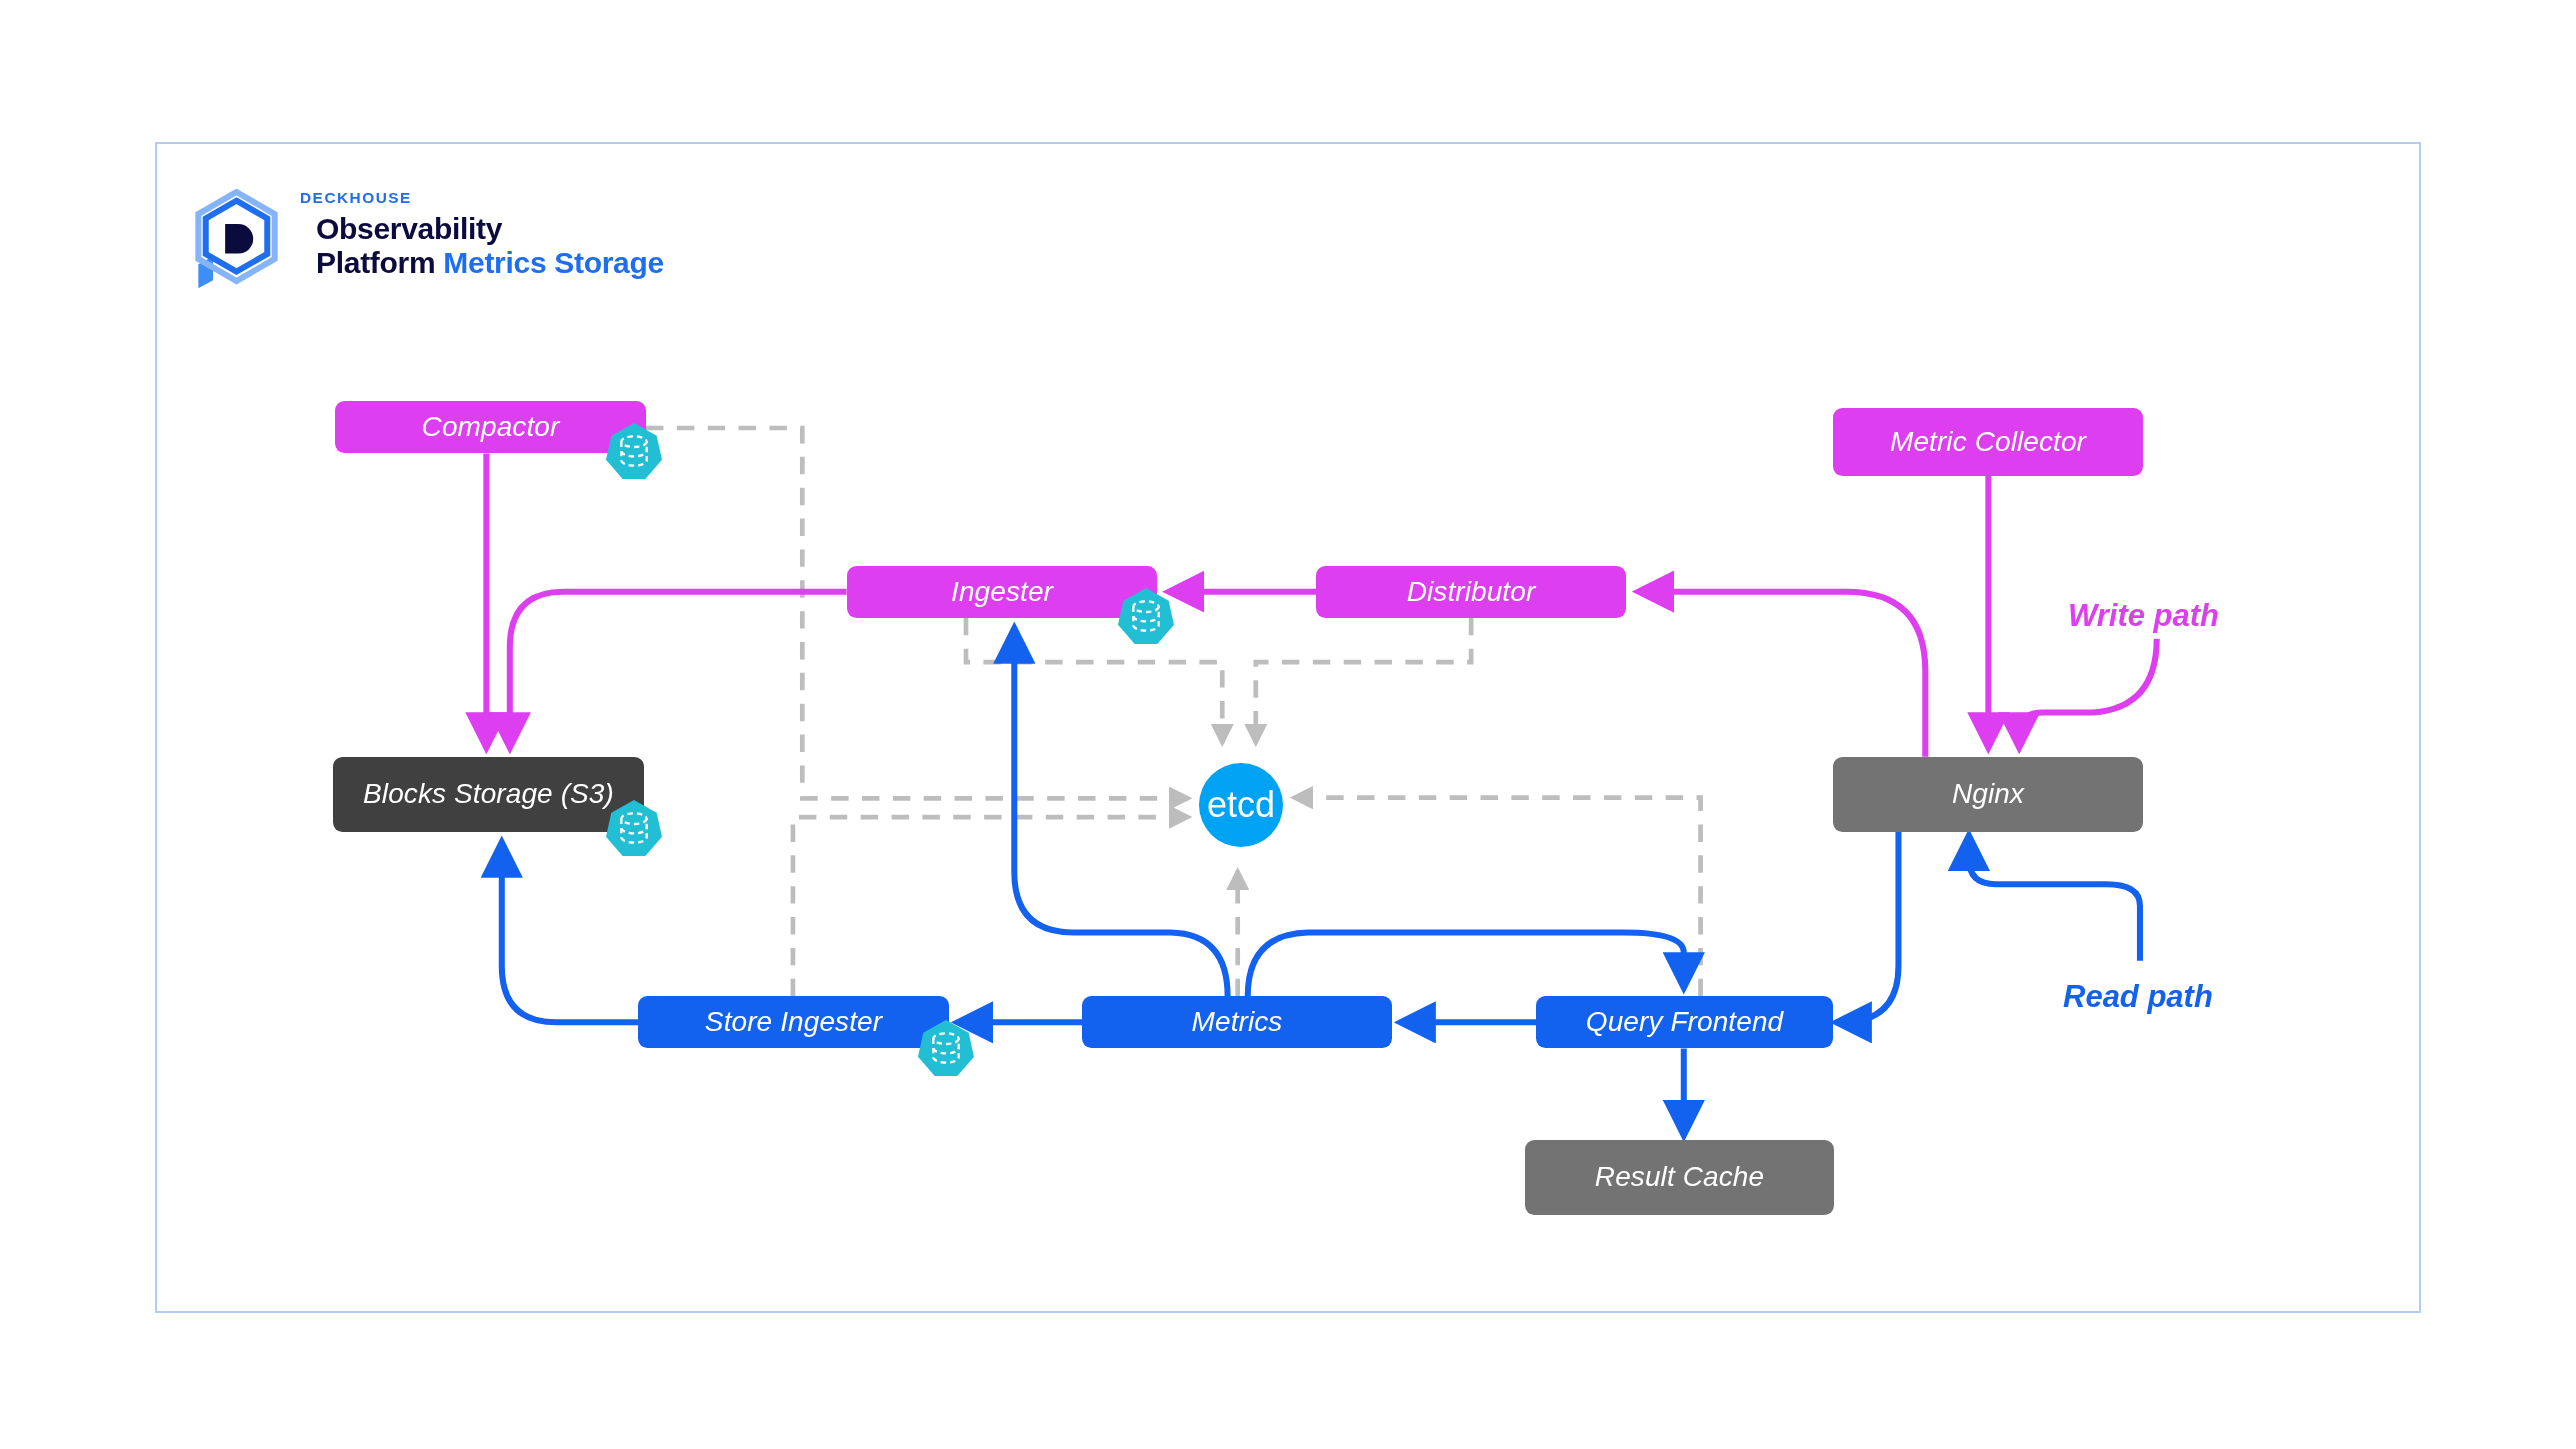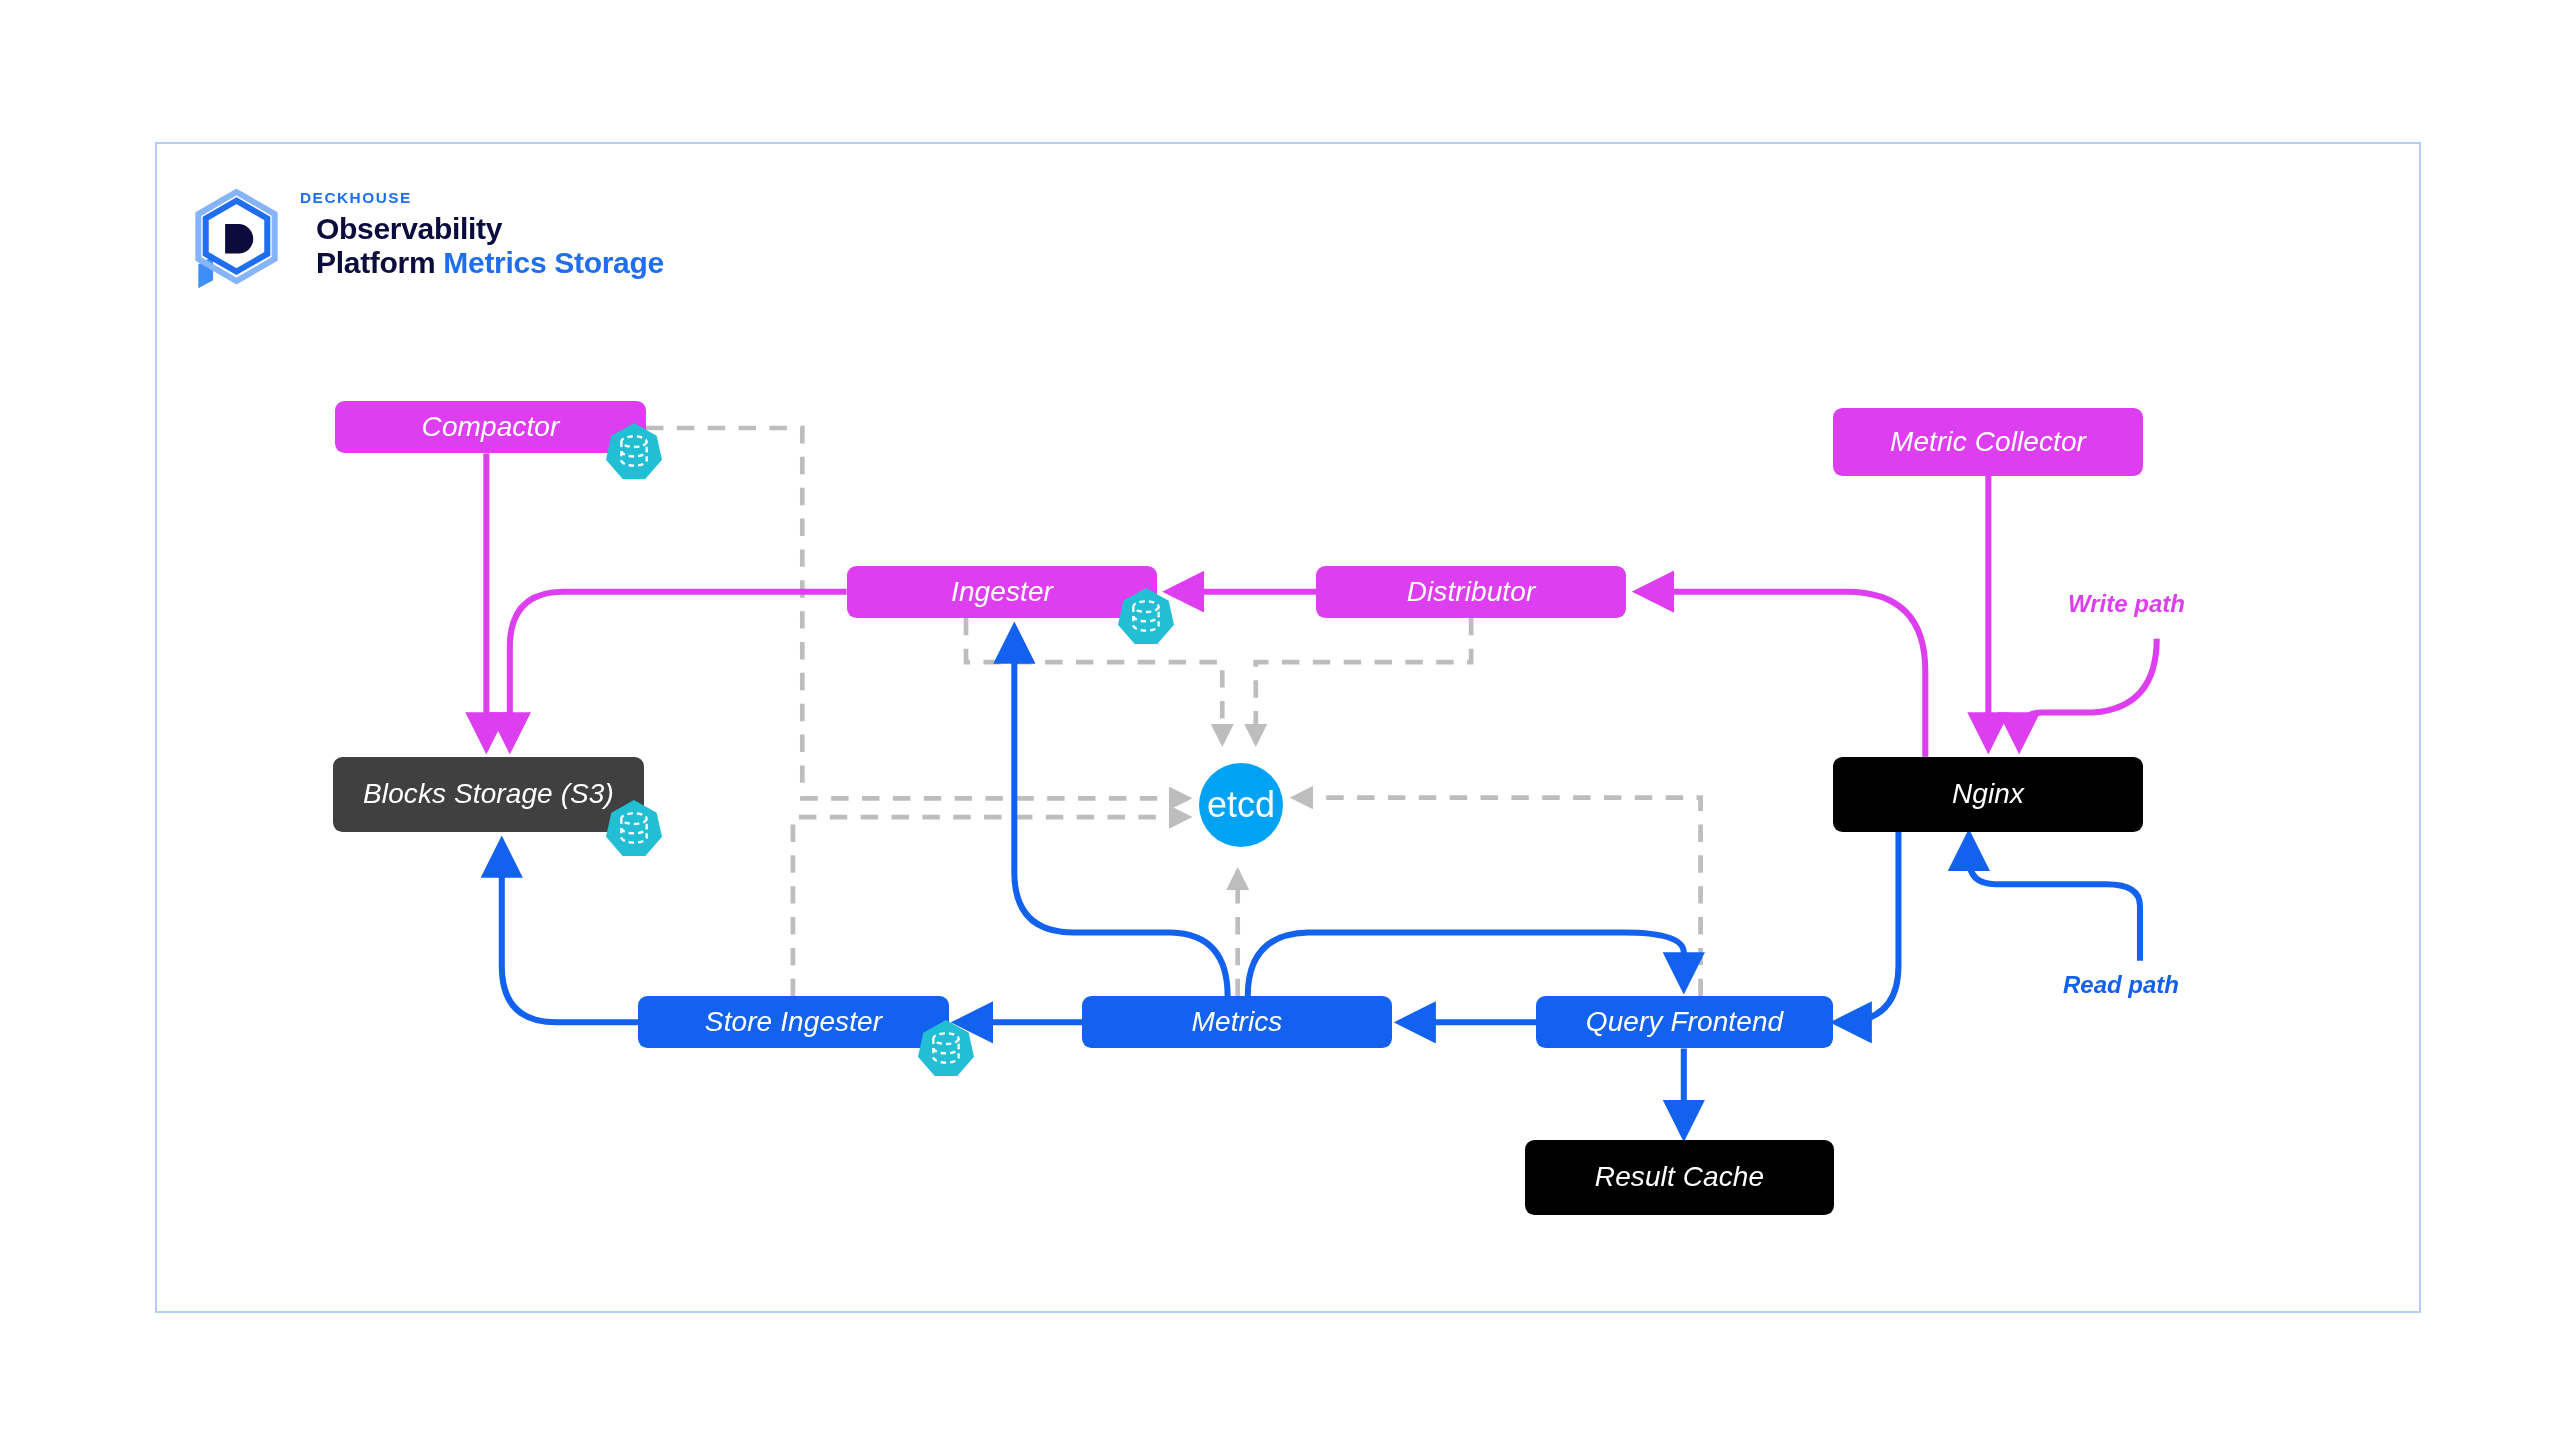--- a/index.html
+++ b/index.html
@@ -89,21 +89,21 @@
     font-size: 28px;
     line-height: 1.1;
     text-align: center;
     letter-spacing: 0.1px;
     white-space: nowrap;
     font-style: italic;
   }
   .node.magenta  { background: #dd3ef0; }
   .node.blue     { background: #1262ef; }
   .node.violet   { background: #404040; }
-  .node.dark     { background: #000000; }
+  .node.dark     { background: #737373; }
 
   .node-circle {
     position: absolute;
     border-radius: 50%;
     background: #00a2f3;
     color: #ffffff;
     display: flex;
     align-items: center;
     justify-content: center;
     font-size: 36px;
@@ -112,24 +112,25 @@
   
   .badge {
     position: absolute;
     width: 60px;
     height: 60px;
   }
 
   
   .path-label {
     position: absolute;
-    font-size: 24px;
+    font-size: 31px;
     font-style: italic;
     font-weight: bold;
     white-space: nowrap;
+    margin-top: 8px;
   }
   #write-path-label { color: #dd3ef0; }
   #read-path-label  { color: #1262ef; }
 </style>
 </head>
 <body>
 
 <div id="stage">
 
   <div id="frame"></div>

